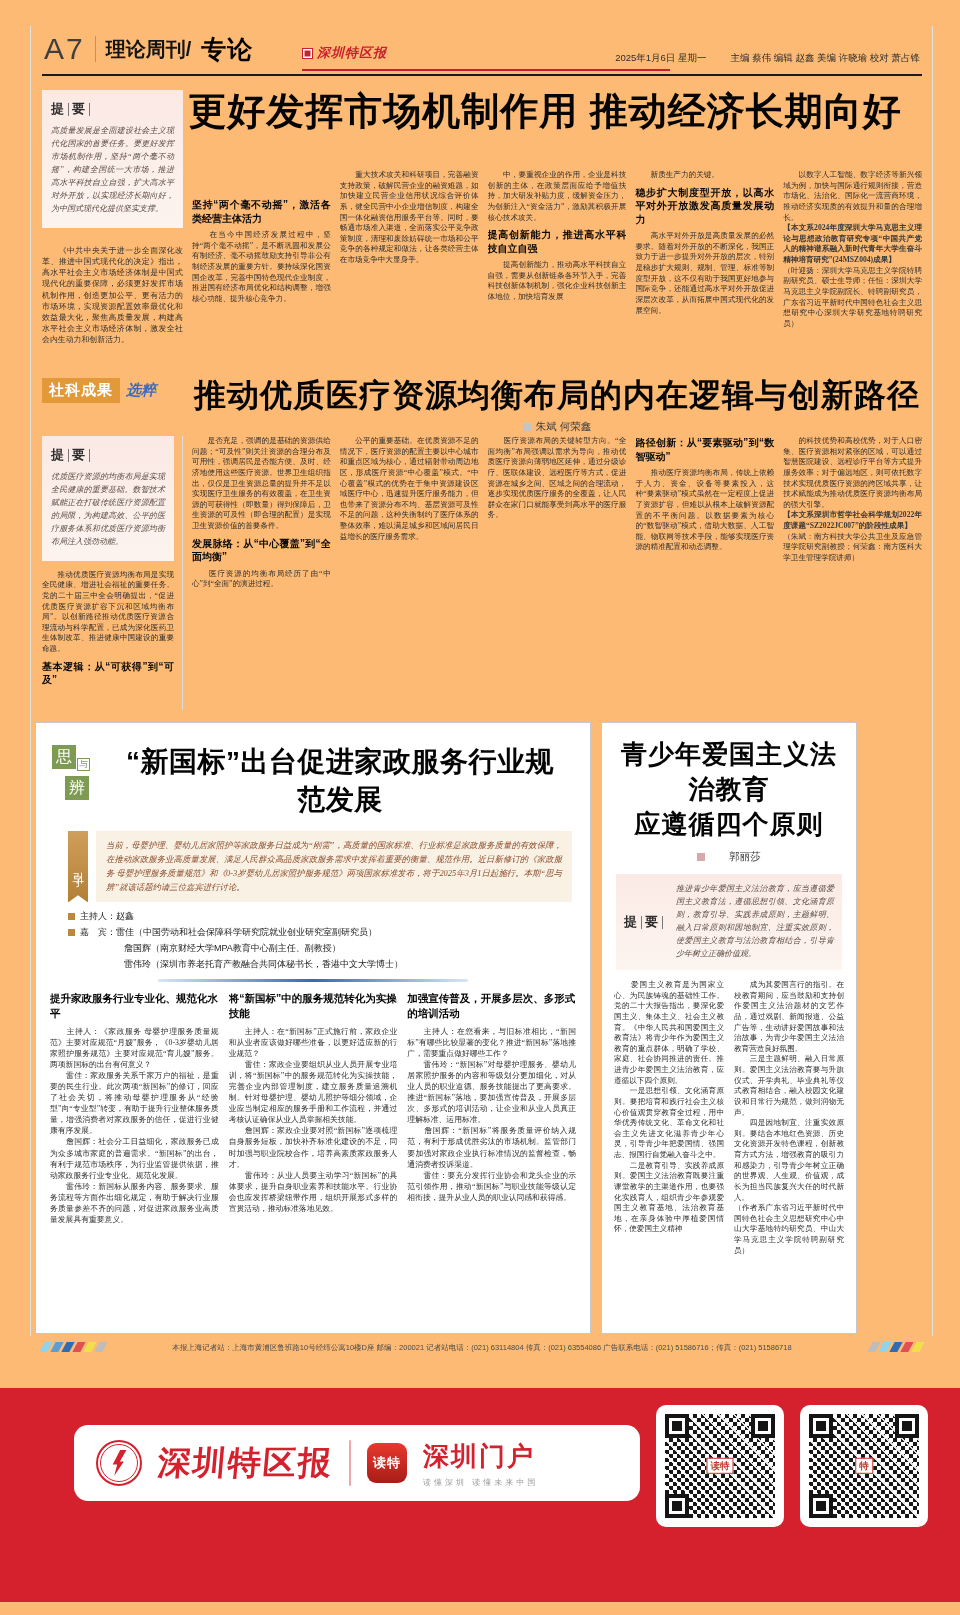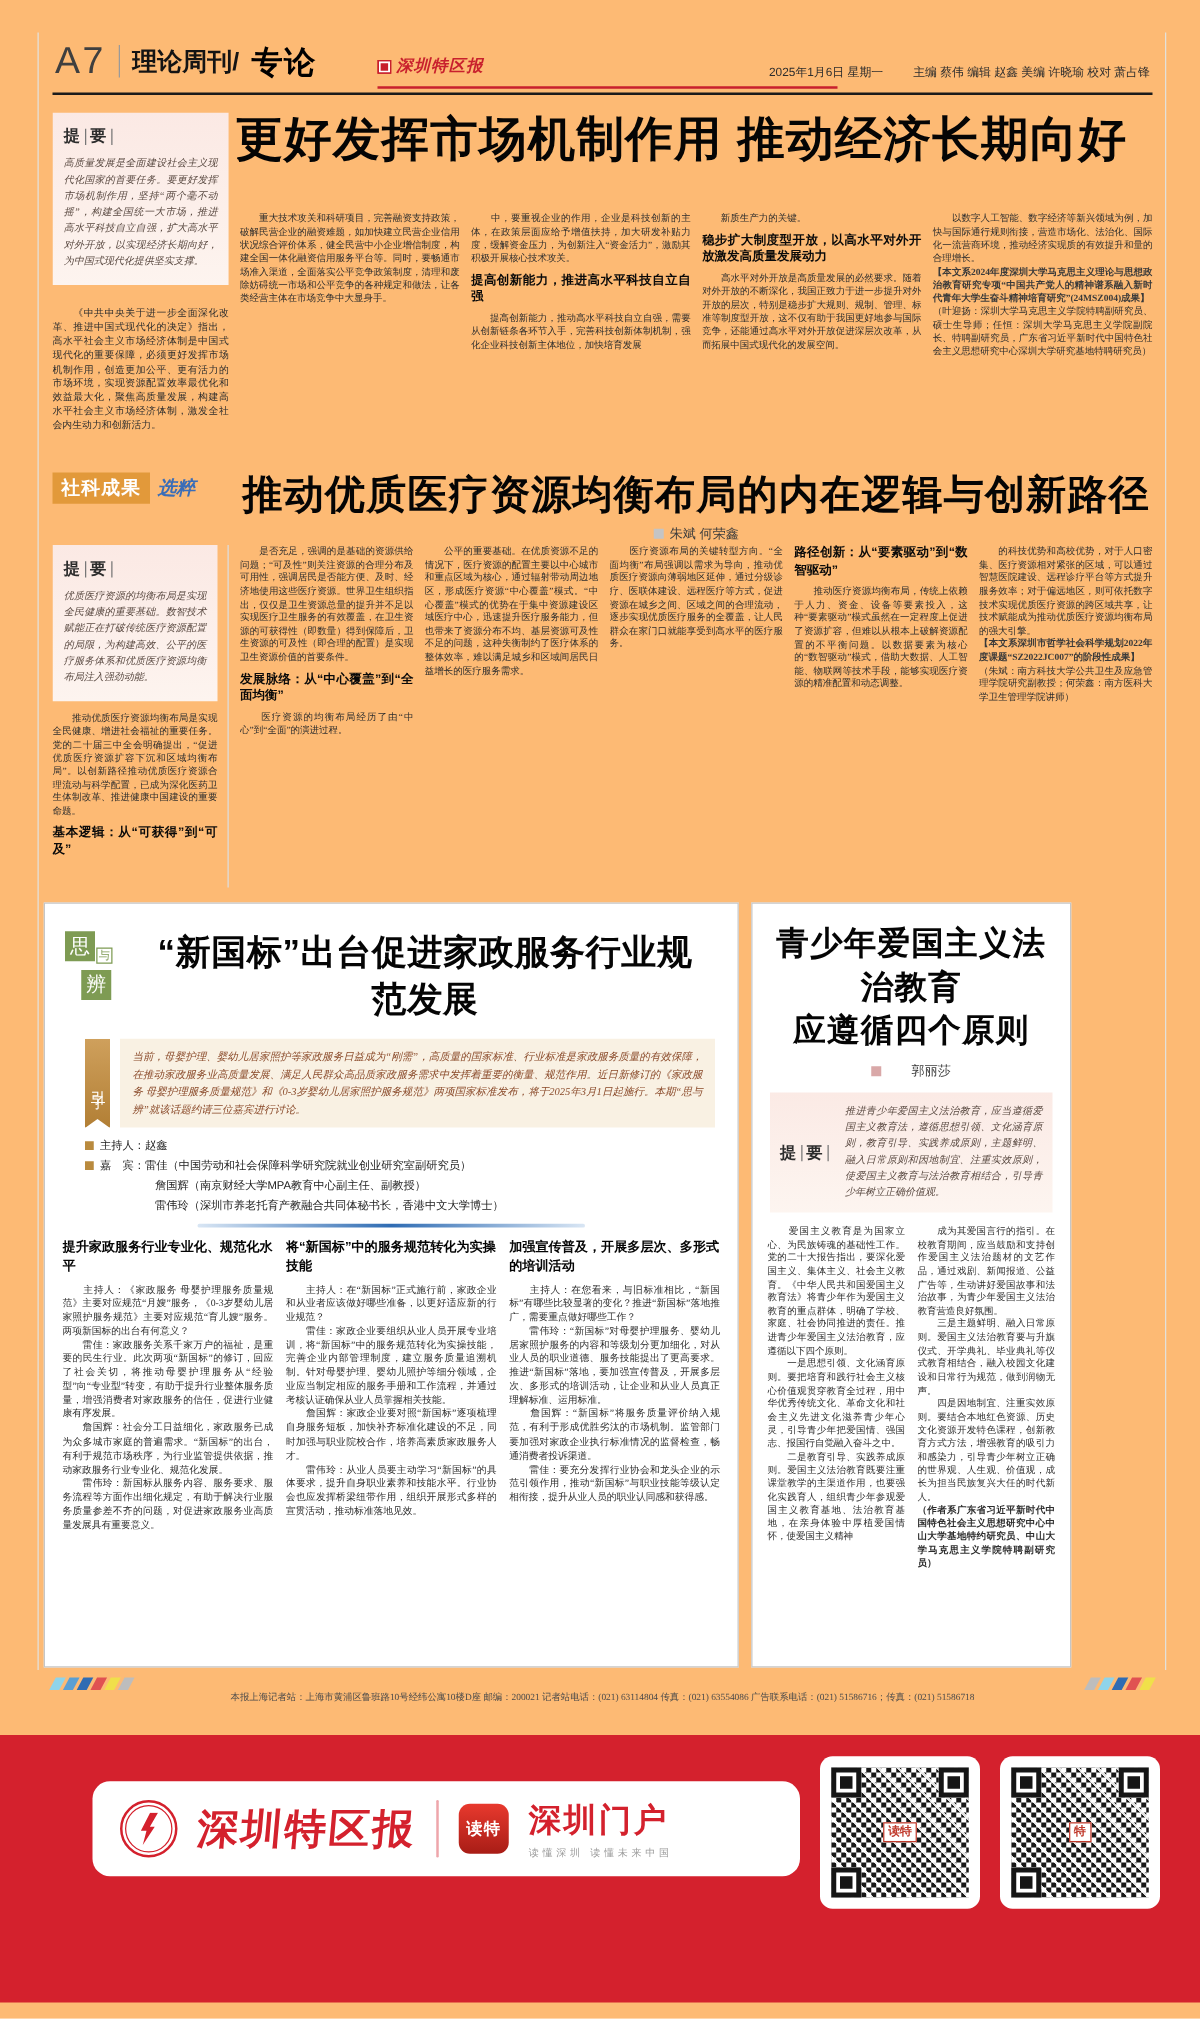--- a/index.html
+++ b/index.html
@@ -104,26 +104,26 @@
 
   .a4 { position:absolute; left:601px; top:722px; width:256px; height:612px;
     border:1px solid #c6c6c6; background:#fff; padding:14px 12px; overflow:hidden; }
   .a4-headline { font-size:26px; line-height:1.35; letter-spacing:1px; }
   .a4-byline { margin-top:8px;gap:24px; }
   .a4-byline .bsq { background:#d9a8a8; }
   .a4-abstract { display:flex; align-items:center; gap:8px; margin:10px 2px 10px;
     background:linear-gradient(180deg,#fbeae5,#fdf5f0); padding:9px 8px; }
   .a4-abstract .tiyao { margin:0; flex:none; width:44px; }
   .a4-cols { display:flex; gap:10px; height:368px; overflow:hidden; }
-  .affil-text { font-weight:700; }
+  .affil-text { font-weight:400; }
 
   
   .footer { position:absolute; left:42px; top:1340px; width:880px; height:14px; }
-  .footer .ftext { position:absolute; left:50%; transform:translateX(-50%); top:13px;
-    font-size:7.5px; color:#4a4a4a; white-space:nowrap; font-family:Liberation Serif, serif; }
+  .footer .ftext { position:absolute; left:50%; transform:translateX(-50%); top:3px;
+    font-size:7.5px; color:#4a4a4a; white-space:nowrap; font-family:Liberation Sans, sans-serif; }
   .marks { position:absolute; top:2px; display:flex; gap:3px; }
   .marks.l { left:0; } .marks.r { right:0; }
   .mark { width:8px; height:10px; transform:skewX(-28deg); }
 
   
   .banner { position:absolute; left:0; top:1388px; width:960px; height:214px; background:#d4212d; }
   .pill { position:absolute; left:74px; top:37px; width:566px; height:76px; background:#fff;
     border-radius:14px; display:flex; align-items:center; padding:0 22px; gap:16px; }
   .logo-circle { width:46px; height:46px; border-radius:50%; border:2.5px solid #d4212d;
     position:relative; display:flex; align-items:center; justify-content:center; flex:none; }
@@ -190,20 +190,24 @@
             <span class="ch">要</span>
             <span class="tbar"></span>
         </div>
         <div class="abstract-text">高质量发展是全面建设社会主义现代化国家的首要任务。要更好发挥市场机制作用，坚持“两个毫不动摇”，构建全国统一大市场，推进高水平科技自立自强，扩大高水平对外开放，以实现经济长期向好，为中国式现代化提供坚实支撑。</div>
       </div>
       <div class="body-text intro ml">　　《中共中央关于进一步全面深化改革、推进中国式现代化的决定》指出，高水平社会主义市场经济体制是中国式现代化的重要保障，必须更好发挥市场机制作用，创造更加公平、更有活力的市场环境，实现资源配置效率最优化和效益最大化，聚焦高质量发展，构建高水平社会主义市场经济体制，激发全社会内生动力和创新活力。</div>
     </div>
     <h1 class="headline a1-headline">更好发挥市场机制作用  推动经济长期向好</h1>
     <div class="a1-cols">
       <div class="col">
+        <div class="col-sub first-sub">坚持“两个毫不动摇”，激活各类经营主体活力</div>
+        <div class="body-text ml">　　在当今中国经济发展过程中，坚持“两个毫不动摇”，是不断巩固和发展公有制经济、毫不动摇鼓励支持引导非公有制经济发展的重要方针。要持续深化国资国企改革，完善中国特色现代企业制度，推进国有经济布局优化和结构调整，增强核心功能、提升核心竞争力。</div>
+      </div>
+      <div class="col">
         <div class="body-text ml">　　重大技术攻关和科研项目，完善融资支持政策，破解民营企业的融资难题，如加快建立民营企业信用状况综合评价体系，健全民营中小企业增信制度，构建全国一体化融资信用服务平台等。同时，要畅通市场准入渠道，全面落实公平竞争政策制度，清理和废除妨碍统一市场和公平竞争的各种规定和做法，让各类经营主体在市场竞争中大显身手。</div>
       </div>
       <div class="col">
         <div class="body-text ml">　　中，要重视企业的作用，企业是科技创新的主体，在政策层面应给予增值扶持，加大研发补贴力度，缓解资金压力，为创新注入“资金活力”，激励其积极开展核心技术攻关。</div>
         <div class="col-sub">提高创新能力，推进高水平科技自立自强</div>
         <div class="body-text ml">　　提高创新能力，推动高水平科技自立自强，需要从创新链条各环节入手，完善科技创新体制机制，强化企业科技创新主体地位，加快培育发展</div>
       </div>
       <div class="col">
         <div class="body-text ml">　　新质生产力的关键。</div>
         <div class="col-sub">稳步扩大制度型开放，以高水平对外开放激发高质量发展动力</div>

